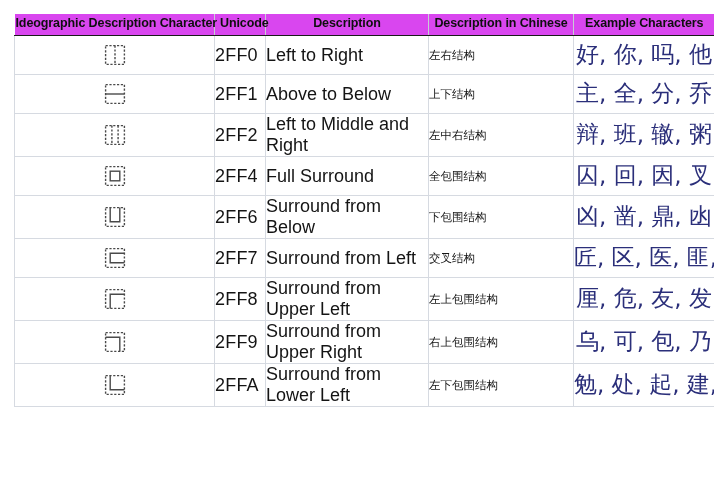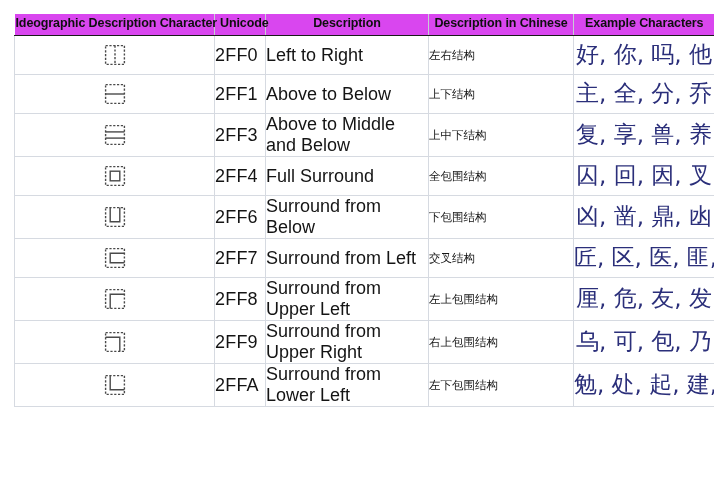--- a/index.html
+++ b/index.html
@@ -137,27 +137,27 @@
                 <line x1="1.6" y1="11" x2="20.4" y2="11" stroke="#4a4a4a" stroke-width="1.4" fill="none"></line>
               </svg></span></td>
           <td class="cell-uni">2FF1</td>
           <td class="cell-desc">Above to Below</td>
           <td class="cell-cn">上下结构</td>
           <td class="cell-ex">主, 全, 分, 乔</td>
         </tr>
         <tr>
           <td class="cell-glyph"><span class="idcbox"><svg width="22" height="22" viewBox="0 0 22 22">
                 <rect x="1.6" y="1.6" width="18.8" height="18.8" stroke="#4a4a4a" stroke-width="1.4" fill="none" stroke-dasharray="2.2 1.6"></rect>
-                <line x1="1.6" y1="7.9" x2="20.4" y2="7.9" stroke="#4a4a4a" stroke-width="1.4" fill="none"></line>
-                <line x1="1.6" y1="14.1" x2="20.4" y2="14.1" stroke="#4a4a4a" stroke-width="1.4" fill="none"></line>
-              </svg></span></td>
-          <td class="cell-uni">2FF3</td>
-          <td class="cell-desc">Above to Middle and Below</td>
-          <td class="cell-cn">上中下结构</td>
-          <td class="cell-ex">复, 享, 兽, 养</td>
+                <line x1="7.9" y1="1.6" x2="7.9" y2="20.4" stroke="#4a4a4a" stroke-width="1.4" fill="none" stroke-dasharray="2.2 1.6"></line>
+                <line x1="14.1" y1="1.6" x2="14.1" y2="20.4" stroke="#4a4a4a" stroke-width="1.4" fill="none" stroke-dasharray="2.2 1.6"></line>
+              </svg></span></td>
+          <td class="cell-uni">2FF2</td>
+          <td class="cell-desc">Left to Middle and Right</td>
+          <td class="cell-cn">左中右结构</td>
+          <td class="cell-ex">辩, 班, 辙, 粥</td>
         </tr>
         <tr>
           <td class="cell-glyph"><span class="idcbox"><svg width="22" height="22" viewBox="0 0 22 22">
                 <rect x="1.6" y="1.6" width="18.8" height="18.8" stroke="#4a4a4a" stroke-width="1.4" fill="none" stroke-dasharray="2.2 1.6"></rect>
                 <rect x="6.2" y="6.2" width="9.6" height="9.6" stroke="#4a4a4a" stroke-width="1.4" fill="none"></rect>
               </svg></span></td>
           <td class="cell-uni">2FF4</td>
           <td class="cell-desc">Full Surround</td>
           <td class="cell-cn">全包围结构</td>
           <td class="cell-ex">囚, 回, 因, 叉</td>

